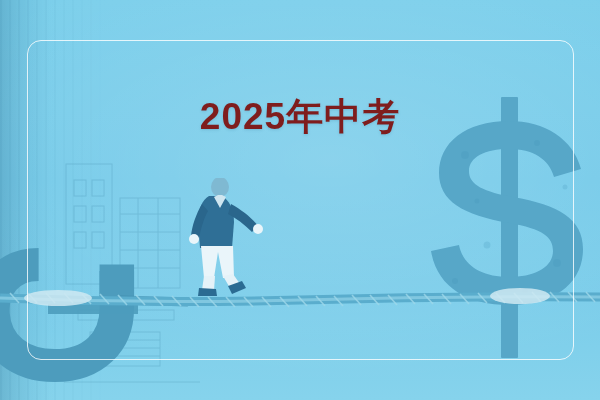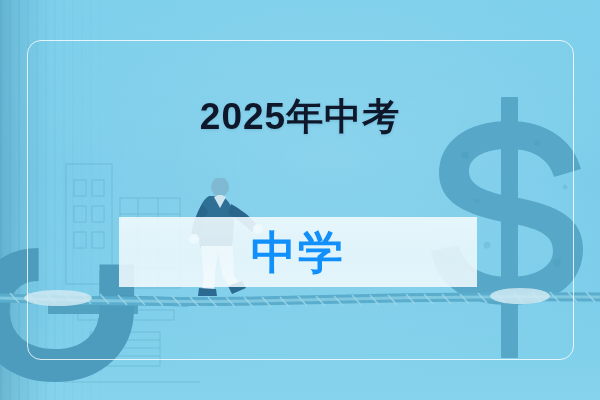--- a/index.html
+++ b/index.html
@@ -120,21 +120,21 @@
     pointer-events: none;
   }
 
   
   .headline {
     position: absolute;
     left: 0;
     top: 92px;
     width: 600px;
     text-align: center;
-    color: #0f172a;
+    color: #7f1d1d;
     font-size: 37px;
     font-weight: 700;
     line-height: 50px;
     letter-spacing: 1px;
     text-shadow: 0 1px 3px rgba(40,110,145,0.22);
     white-space: nowrap;
   }
   .headline .line { display: block; }
 
   
@@ -274,17 +274,14 @@
     <path d="M23 110 L 40 111 L 41 118 L 22 118 Z" fill="#2b6b92"></path>
     <path d="M52 108 L 66 103 L 70 110 L 56 116 Z" fill="#2b6b92"></path>
   </svg>
 
   <div class="frame"></div>
 
   <div class="headline">
     <span class="line">2025年中考</span>
   </div>
 
-  <div class="label-bar">
-    <span class="label-text">中学</span>
-  </div>
 
 </div>
 
 </body></html>

